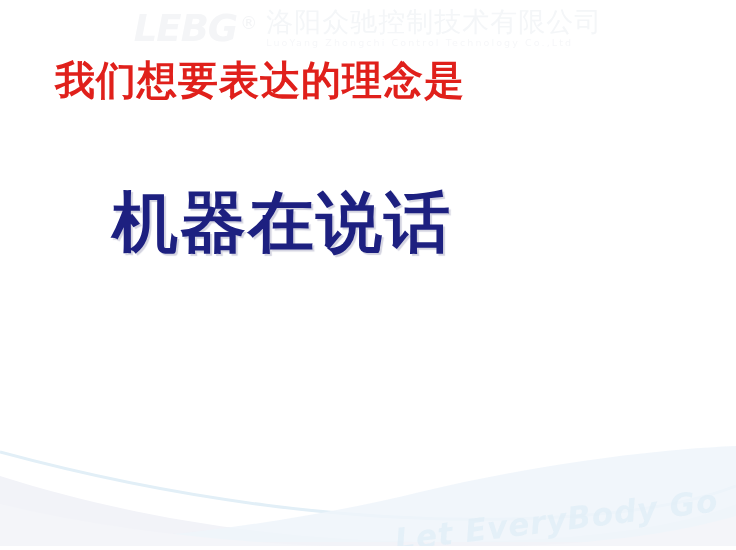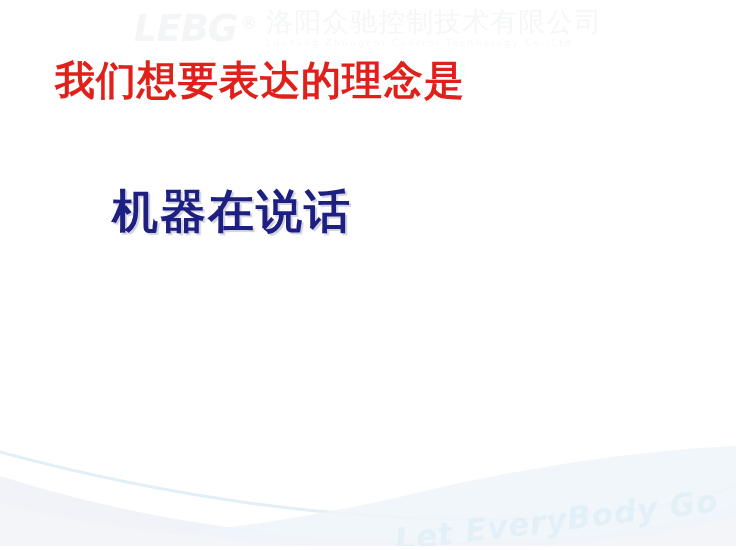--- a/index.html
+++ b/index.html
@@ -88,21 +88,21 @@
     color: #e0201b;
     white-space: nowrap;
     letter-spacing: 1px;
   }
 
   
   .slogan {
     position: absolute;
     font-family: "DejaVu Serif", "Liberation Serif", serif;
     font-weight: bold;
-    font-size: 46px;
+    font-size: 66px;
     line-height: 1.1;
     color: #1d2080;
     white-space: nowrap;
     letter-spacing: 2px;
     text-shadow: 2px 2px 1px rgba(120,120,160,0.33);
   }
   #slogan-line-1 {
     left: 112px;
     top: 186px;
   }

